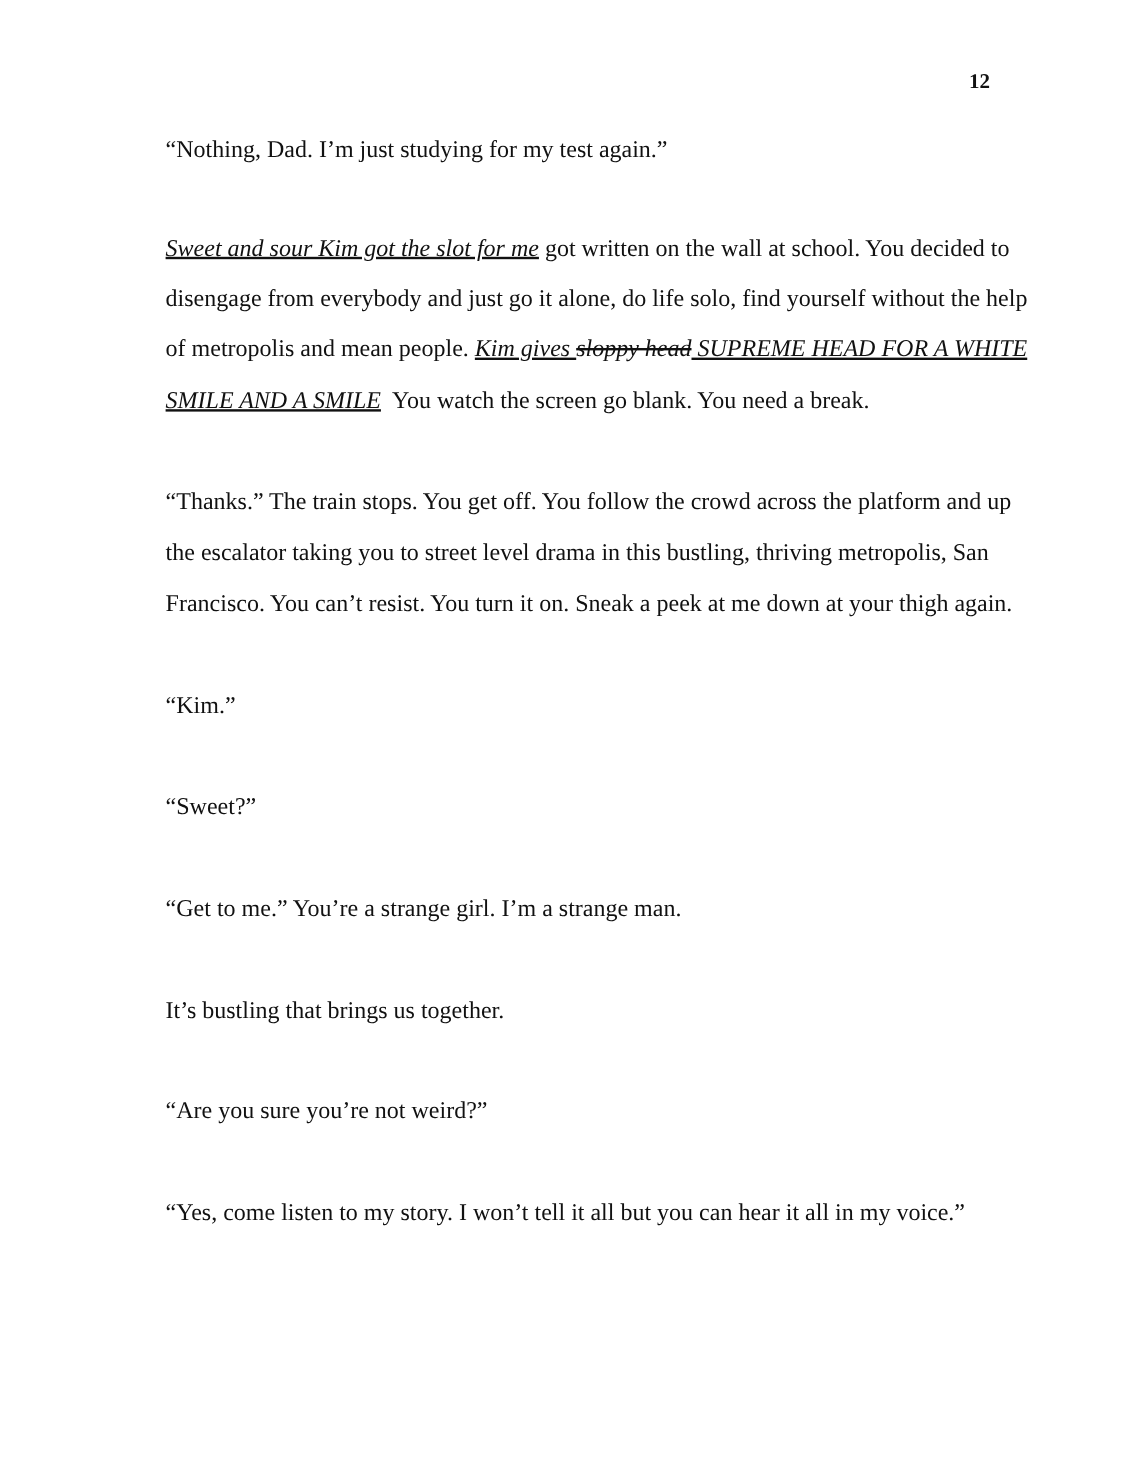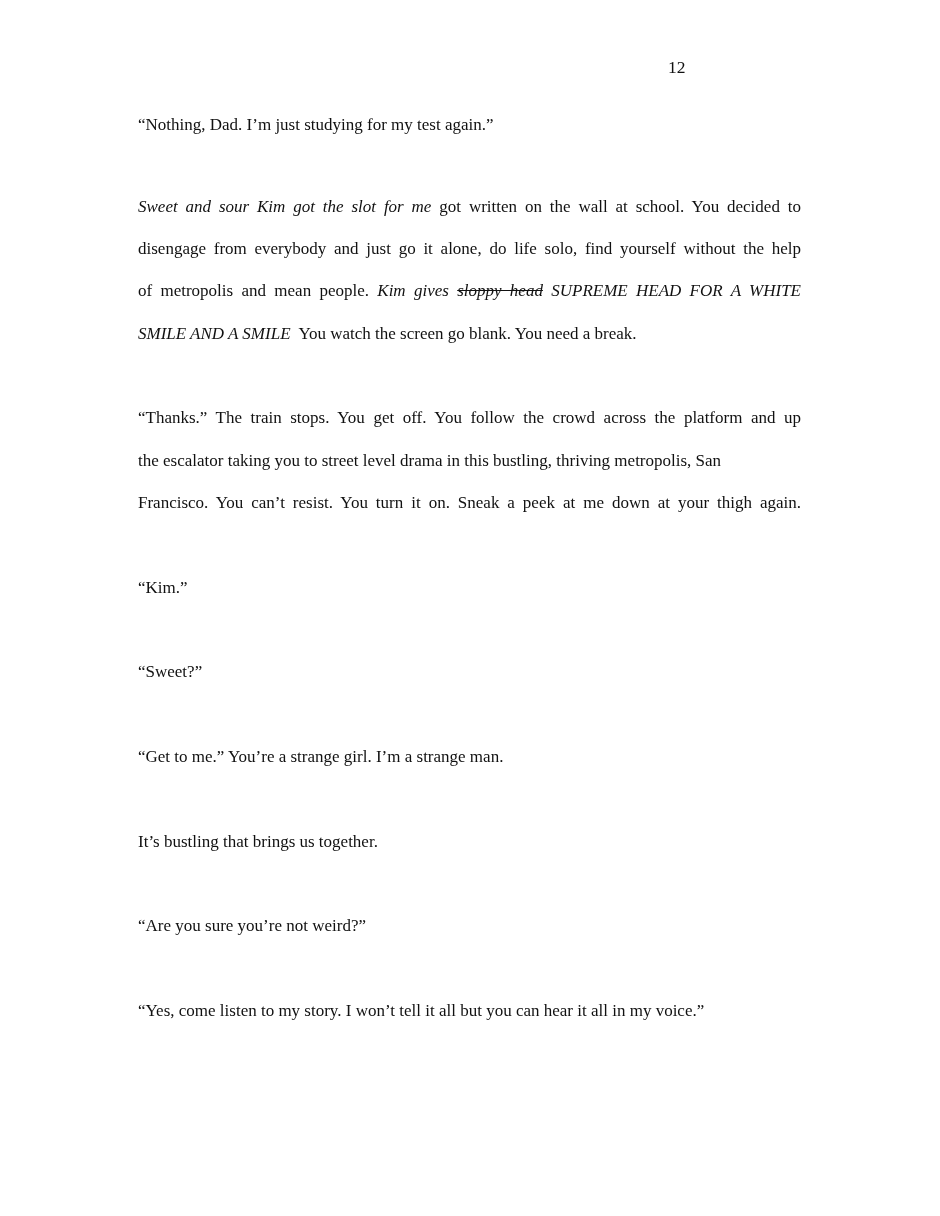--- a/index.html
+++ b/index.html
@@ -2,29 +2,29 @@
 <html><head>
   <meta charset="utf-8">
   <style>
     html, body { margin: 0; padding: 0; background: #ffffff; }
     body {
       width: 940px; height: 1216px; position: relative; overflow: hidden;
       font-family: "Liberation Serif", "DejaVu Serif", serif;
       color: #111111;
     }
     .page-number {
-      position: absolute; top: 56px; left: 668px; width: 101px;
-      text-align: left; font-size: 17.5px; line-height: 22px;
+      position: absolute; top: 56px; left: 724px; width: 101px;
+      text-align: right; font-size: 17.5px; line-height: 22px; font-weight: bold;
     }
     .line {
-      position: absolute; left: 138px; font-size: 17px; line-height: 22px;
+      position: absolute; left: 138px; font-size: 20px; line-height: 22px;
       white-space: nowrap;
     }
     .justify { width: 663px; text-align-last: justify; text-align: justify; }
-    .it { font-style: italic; }
+    .it { font-style: italic; text-decoration: underline; }
     .strike { text-decoration: line-through; font-style: italic; }
   </style>
 </head>
 <body>
 
 <div class="page-number">12</div>
 
 <div class="line" style="top:114px">“Nothing, Dad. I’m just studying for my test again.”</div>
 
 <div class="line justify" style="top:196px"><span class="it">Sweet and sour Kim got the slot for me</span><span> got written on the wall at school. You decided to</span></div>

